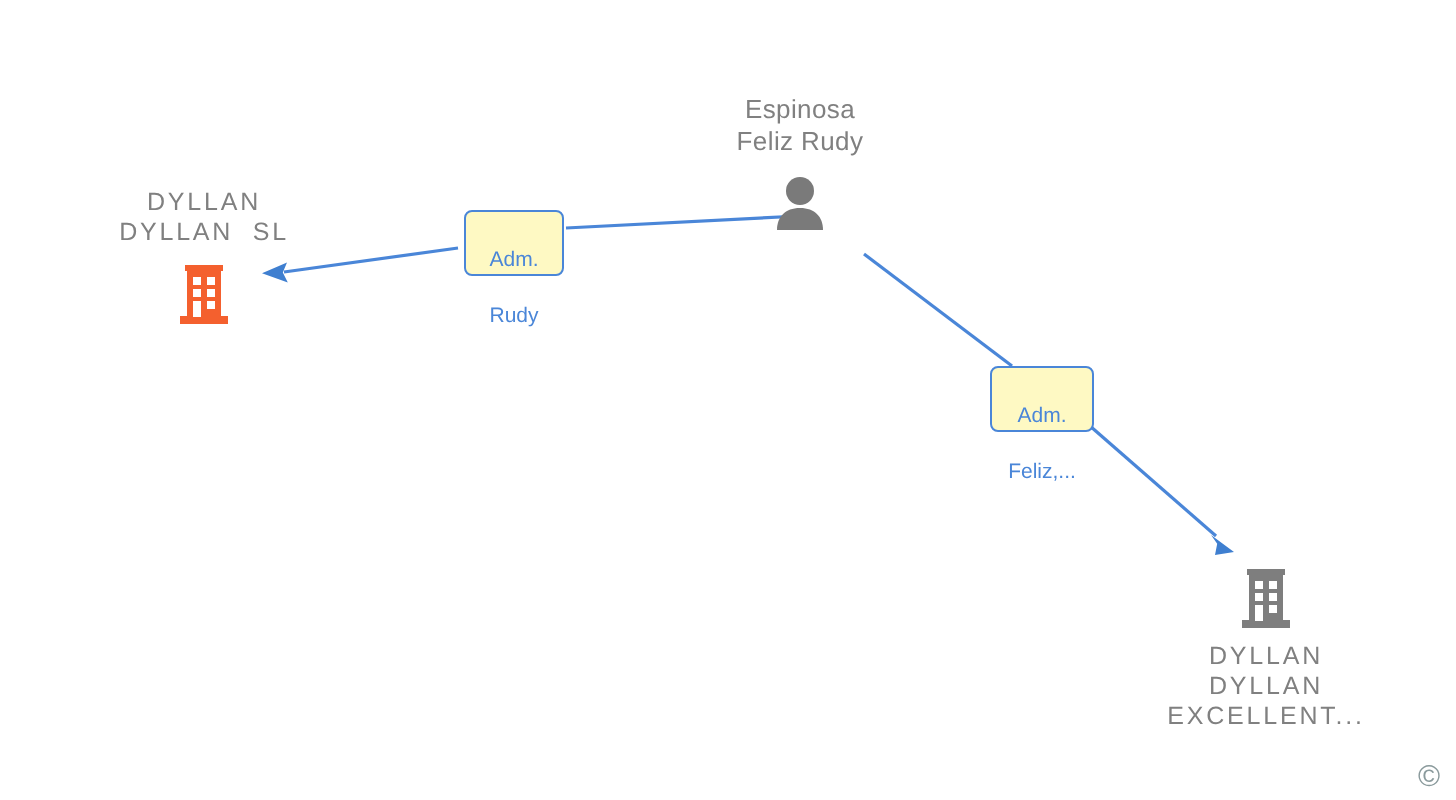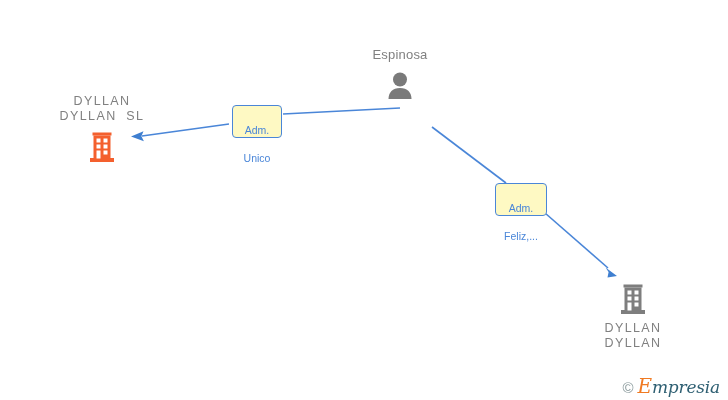--- a/index.html
+++ b/index.html
@@ -130,50 +130,51 @@
       <rect x="14.5" y="8.5" width="4" height="4" fill="#ffffff"></rect>
       <rect x="7.5" y="14.5" width="4" height="4" fill="#ffffff"></rect>
       <rect x="14.5" y="14.5" width="4" height="4" fill="#ffffff"></rect>
       <rect x="7.5" y="20.5" width="4" height="8" fill="#ffffff"></rect>
       <rect x="14.5" y="20.5" width="4" height="4" fill="#ffffff"></rect>
     </svg>
   </div>
 
   <div class="node" style="left:330px; top:47px; width:140px;">
     <div class="node-label name">Espinosa</div>
+    <div class="node-label name">Feliz Rudy</div>
     <svg class="glyph" width="30" height="30" viewBox="0 0 30 30" style="margin-top:8px;">
       <circle cx="15" cy="8.5" r="7" fill="#7a7a7a"></circle>
       <path d="M15,17 C7.5,17 3.5,21.5 3.5,28 L26.5,28 C26.5,21.5 22.5,17 15,17 Z" fill="#7a7a7a"></path>
     </svg>
   </div>
 
   <div class="node" style="left:563px; top:282px; width:140px;">
     <svg class="glyph" width="26" height="34" viewBox="0 0 26 34">
       <rect x="3.5" y="2.5" width="19" height="3" fill="#7e7e7e"></rect>
       <rect x="4.5" y="5.5" width="17" height="23" fill="#7e7e7e"></rect>
       <rect x="1" y="28" width="24" height="4" fill="#7e7e7e"></rect>
       <rect x="7.5" y="8.5" width="4" height="4" fill="#ffffff"></rect>
       <rect x="14.5" y="8.5" width="4" height="4" fill="#ffffff"></rect>
       <rect x="7.5" y="14.5" width="4" height="4" fill="#ffffff"></rect>
       <rect x="14.5" y="14.5" width="4" height="4" fill="#ffffff"></rect>
       <rect x="7.5" y="20.5" width="4" height="8" fill="#ffffff"></rect>
       <rect x="14.5" y="20.5" width="4" height="4" fill="#ffffff"></rect>
     </svg>
     <div class="node-label" style="margin-top:5px;">DYLLAN</div>
     <div class="node-label">DYLLAN</div>
+    <div class="node-label">EXCELLENT...</div>
   </div>
 
   <div class="edge-label" style="left:232px; top:105px; width:50px; height:33px;">
     <span>Adm.</span><br>
-    <span>Unico</span>
+    <span>Rudy</span>
   </div>
 
   <div class="edge-label" style="left:495px; top:183px; width:52px; height:33px;">
     <span>Adm.</span><br>
     <span>Feliz,...</span>
   </div>
 
   <div class="watermark">
     <span class="wm-c">©</span>
-    <span class="wm-word"><span class="wm-e">E</span><span>mpresia</span></span>
   </div>
 
 </div>
 
 </body></html>

